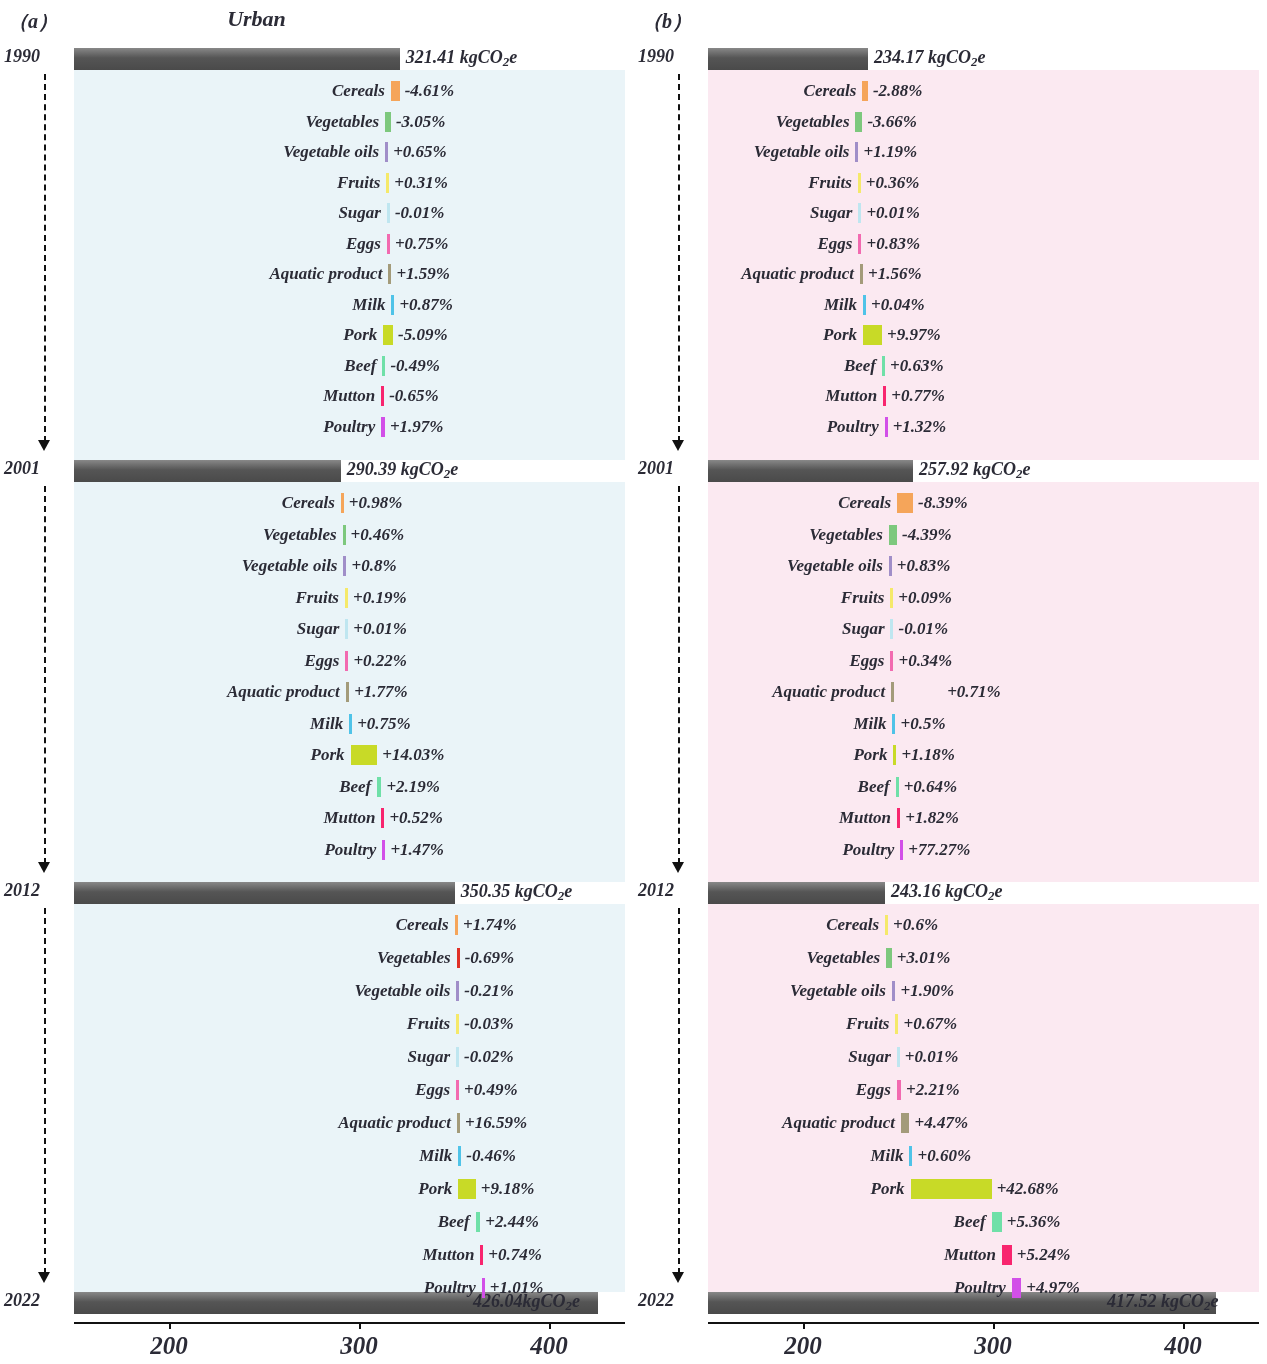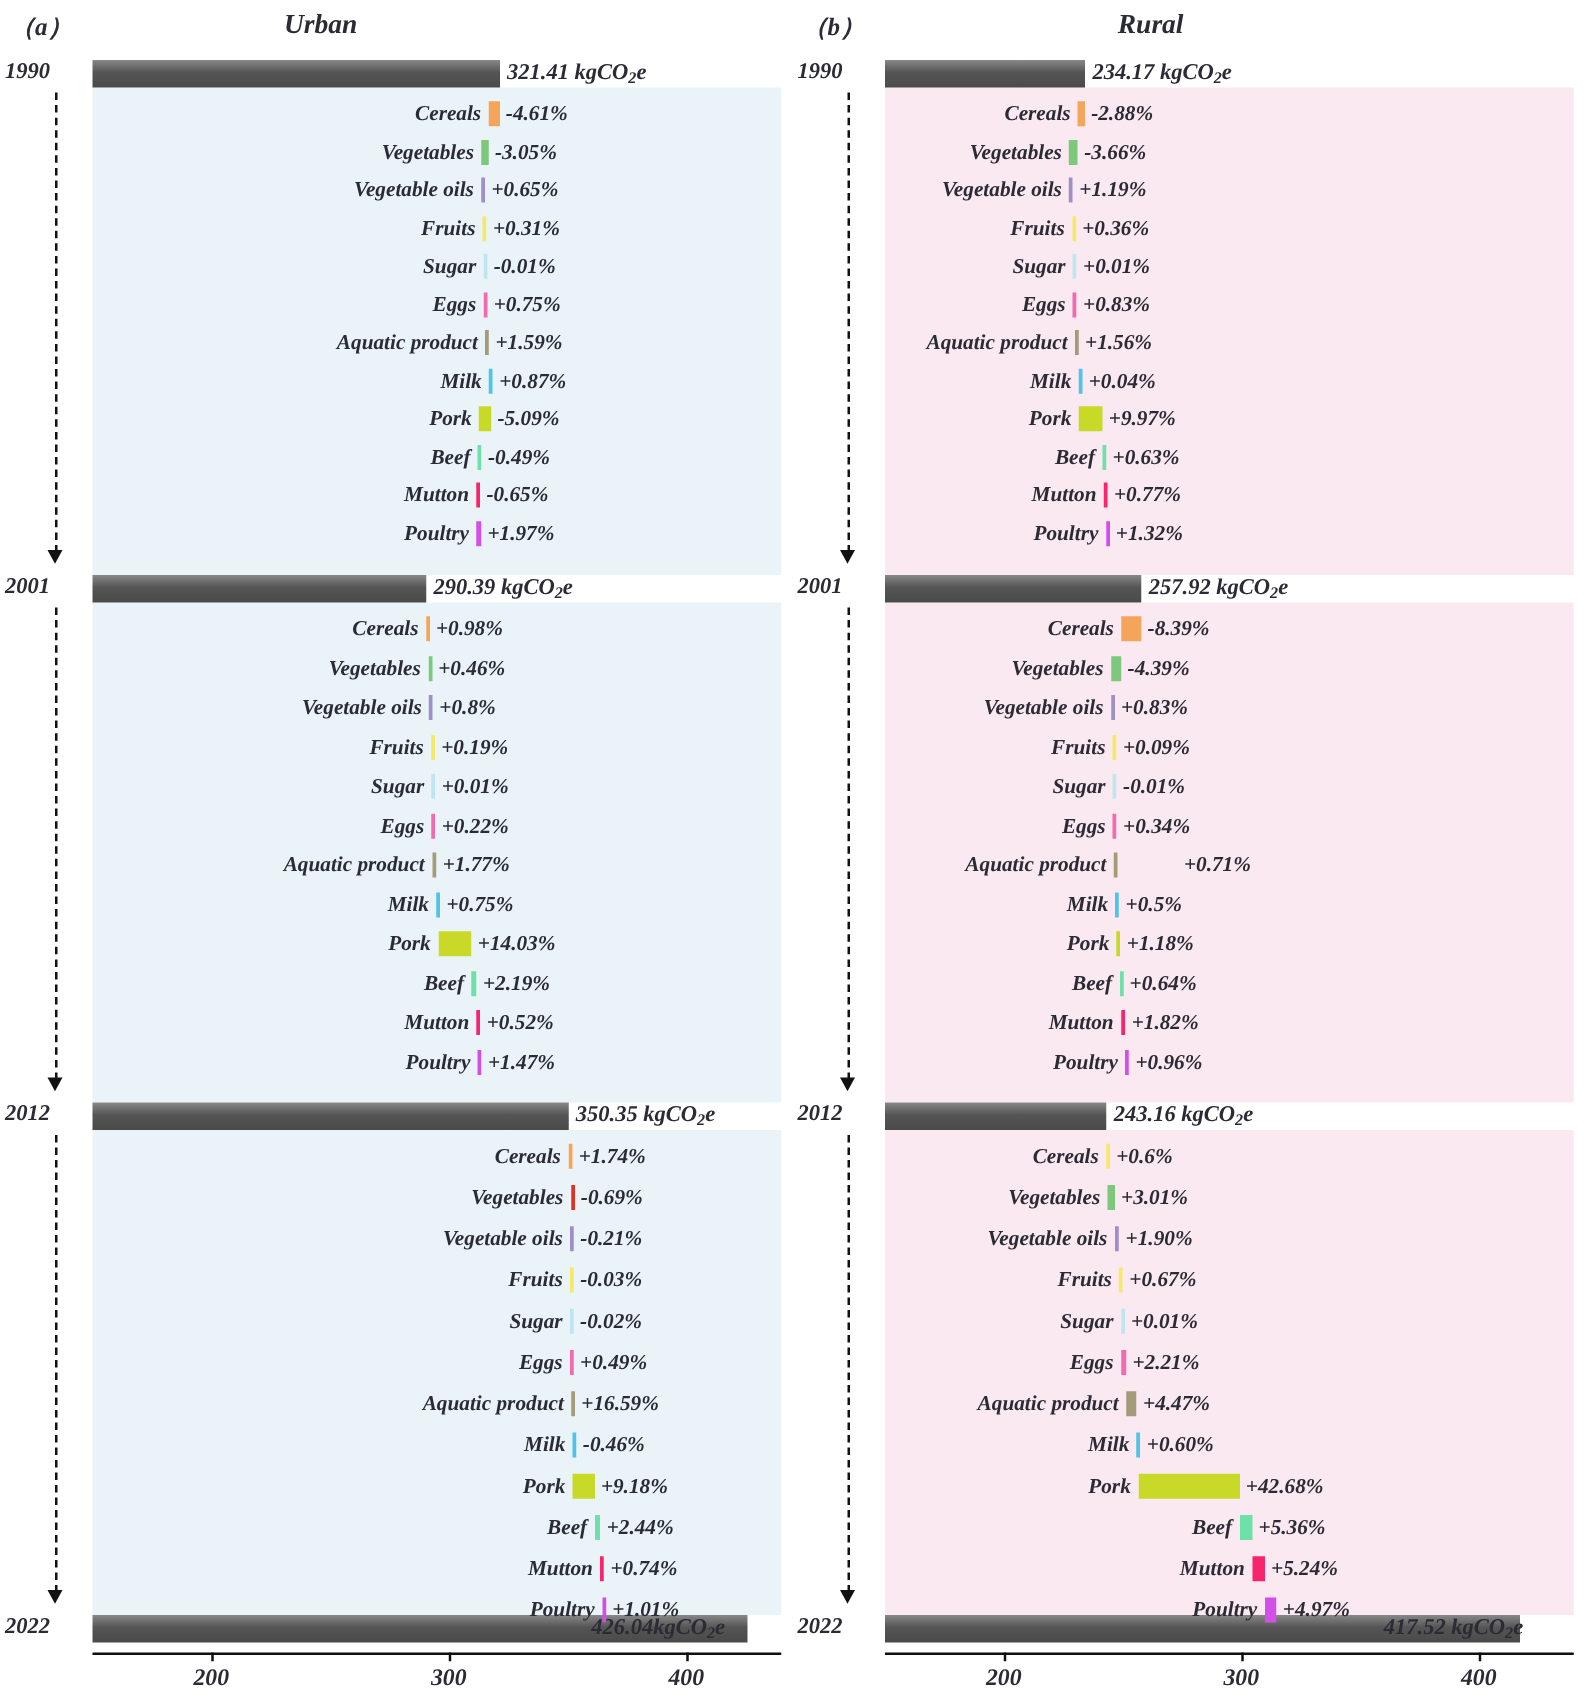--- a/index.html
+++ b/index.html
@@ -22,21 +22,21 @@
   .axisarrow{position:absolute;left:44px;width:2px;border-left:2px dashed #111;}
   .arrowhead{position:absolute;left:38px;width:0;height:0;border-left:6px solid transparent;border-right:6px solid transparent;border-top:11px solid #111;}
 
   .row{position:absolute;height:26px;}
   .rowlabel{position:absolute;right:0;font-size:17px;font-style:italic;font-weight:bold;white-space:nowrap;line-height:26px;}
   .bar{position:absolute;top:3px;height:20px;}
   .val{position:absolute;font-size:17px;font-style:italic;font-weight:bold;white-space:nowrap;line-height:26px;}
 
   .xaxis{position:absolute;bottom:40px;height:2px;background:#111;}
   .tick{position:absolute;top:0;width:2px;height:7px;background:#111;}
-  .ticklabel{position:absolute;top:10px;font-size:19px;font-style:italic;font-weight:bold;transform:translateX(-50%);}
+  .ticklabel{position:absolute;top:10px;font-size:25px;font-style:italic;font-weight:bold;transform:translateX(-50%);}
   .sub{font-size:0.72em;vertical-align:-0.25em;}
 </style>
 </head>
 <body>
 
 <div class="wrap" id="root">
     <div class="panel left">
       <div class="panel-tag">（a）</div>
       <div class="panel-title left">Urban</div>
       <div class="blockbg bg-urban" style="top: 70px; height: 390px;"></div>
@@ -244,21 +244,20 @@
         <div class="tick" style="left: 95px;"></div>
         <div class="ticklabel" style="left: 95px;">200</div>
         <div class="tick" style="left: 285px;"></div>
         <div class="ticklabel" style="left: 285px;">300</div>
         <div class="tick" style="left: 475px;"></div>
         <div class="ticklabel" style="left: 475px;">400</div>
       </div>
     </div>
     <div class="panel right">
       <div class="panel-tag">（b）</div>
-      <div class="panel-title right">Rural</div>
       <div class="blockbg bg-rural" style="top: 70px; height: 390px;"></div>
       <div class="blockbg bg-rural" style="top: 482px; height: 400px;"></div>
       <div class="blockbg bg-rural" style="top: 904px; height: 388px;"></div>
       <div class="axisarrow" style="top: 74px; height: 368px;"></div>
       <div class="arrowhead" style="top: 440px;"></div>
       <div class="axisarrow" style="top: 486px; height: 378px;"></div>
       <div class="arrowhead" style="top: 862px;"></div>
       <div class="axisarrow" style="top: 908px; height: 366px;"></div>
       <div class="arrowhead" style="top: 1272px;"></div>
       <div class="totalbar" style="left: 74px; top: 48px; width: 159.923px;"></div>
@@ -384,21 +383,21 @@
         <div class="val" style="left: 269.682px;">+0.64%</div>
       </div>
       <div class="row" style="top: 805px; left: 0px; width: 633px;">
         <div class="rowlabel" style="right: 376.102px;">Mutton</div>
         <div class="bar" style="left: 262.898px; width: 3.458px; background: rgb(248, 37, 110);"></div>
         <div class="val" style="left: 271.356px;">+1.82%</div>
       </div>
       <div class="row" style="top: 836.5px; left: 0px; width: 633px;">
         <div class="rowlabel" style="right: 372.644px;">Poultry</div>
         <div class="bar" style="left: 266.356px; width: 3px; background: rgb(210, 79, 232);"></div>
-        <div class="val" style="left: 274.356px;">+0.96%</div>
+        <div class="val" style="left: 274.356px;">+77.27%</div>
       </div>
       <div class="row" style="top: 912px; left: 0px; width: 633px;">
         <div class="rowlabel" style="right: 387.996px;">Cereals</div>
         <div class="bar" style="left: 251.004px; width: 3px; background: rgb(245, 233, 106);"></div>
         <div class="val" style="left: 259.004px;">+0.6%</div>
       </div>
       <div class="row" style="top: 945px; left: 0px; width: 633px;">
         <div class="rowlabel" style="right: 386.856px;">Vegetables</div>
         <div class="bar" style="left: 252.144px; width: 5.719px; background: rgb(125, 200, 125);"></div>
         <div class="val" style="left: 262.863px;">+3.01%</div>

